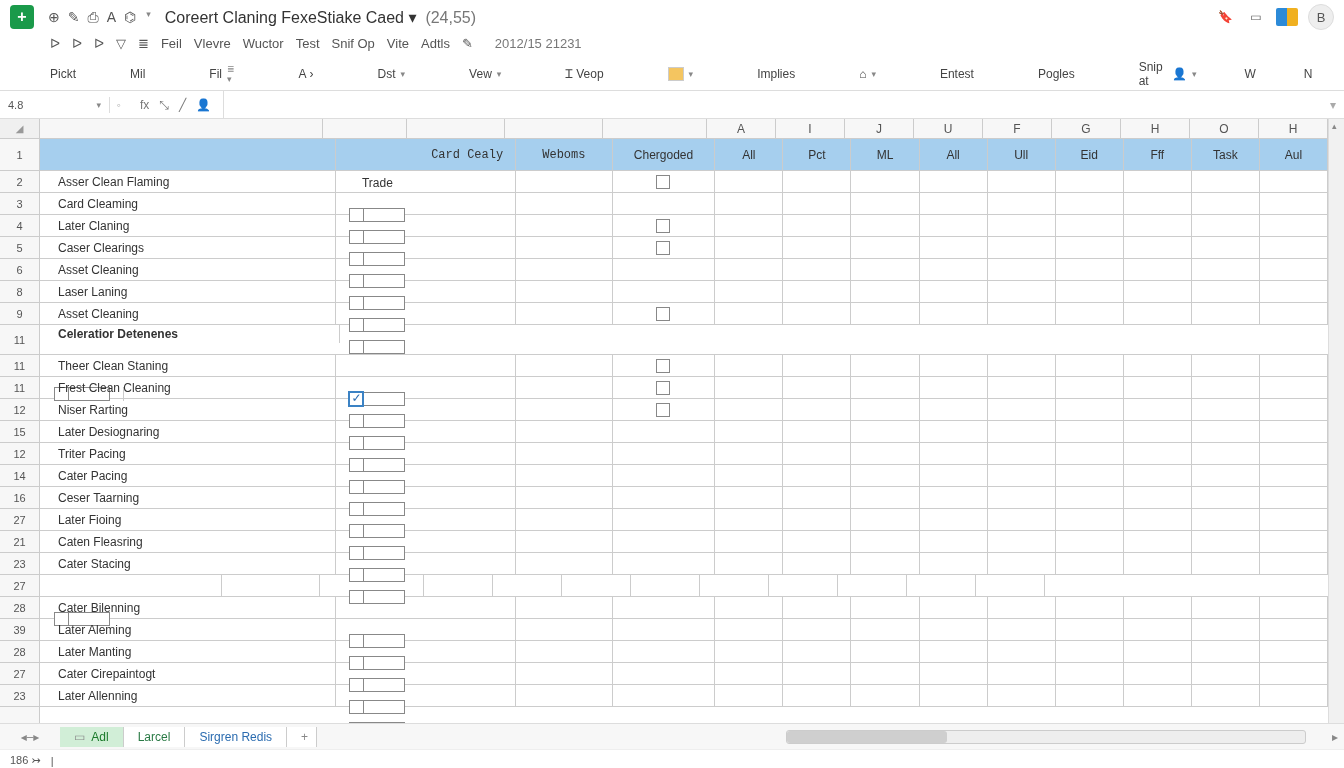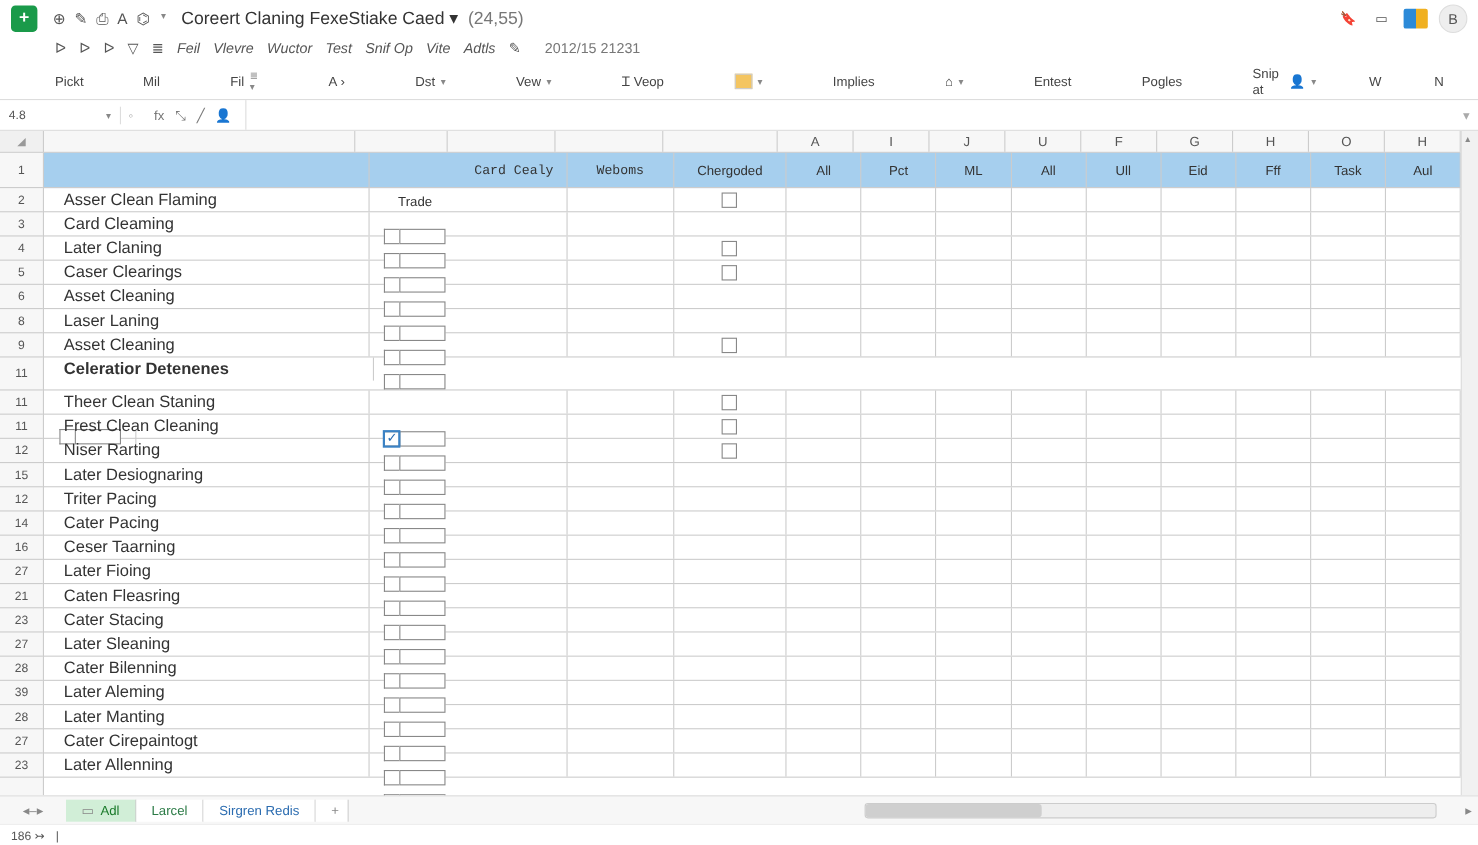--- a/index.html
+++ b/index.html
@@ -7,21 +7,21 @@
   .titlebar { display: flex; align-items: center; padding: 4px 10px; gap: 8px; }
   .logo { width: 24px; height: 24px; background: #1a9a4a; border-radius: 4px; display: flex; align-items: center; justify-content: center; color: #fff; font-size: 16px; font-weight: bold; }
   .title-icons { display: flex; gap: 8px; font-size: 14px; color: #555; margin-left: 6px; }
   .doctitle { font-size: 16px; color: #333; margin-left: 6px; }
   .doctitle .num { color: #777; }
   .titlebar-right { margin-left: auto; display: flex; align-items: center; gap: 10px; }
   .right-icon { width: 20px; height: 20px; display: flex; align-items: center; justify-content: center; color: #555; }
   .color-icon { width: 22px; height: 18px; background: linear-gradient(90deg, #2c8ad8 50%, #f0b020 50%); border-radius: 2px; }
   .avatar { width: 26px; height: 26px; border-radius: 50%; background: #eee; display: flex; align-items: center; justify-content: center; font-size: 13px; color: #555; border: 1px solid #ddd; }
   .menubar { display: flex; align-items: center; gap: 12px; padding: 2px 12px 6px 50px; color: #555; font-size: 13px; }
-  .menubar .item { cursor: default; font-style: italic; }
+  .menubar .item { cursor: default; }
   .menubar .date { color: #777; margin-left: 6px; }
   .page-edit { display:inline-block; margin-right:4px; }
   .toolbar { display: flex; align-items: center; gap: 10px; padding: 4px 10px; border-bottom: 1px solid #ddd; font-size: 12px; color: #444; height: 34px; }
   .toolbar .sep { width: 1px; height: 20px; background: #ccc; }
   .toolbar .btn { display: flex; align-items: center; gap: 3px; padding: 2px 4px; margin-left: 36px; }
   .dropdown-caret { font-size: 9px; color: #888; margin-left: 2px; }
   .toolbar-right { margin-left: auto; display: flex; align-items: center; gap: 8px; }
   .fill-swatch { width: 16px; height: 14px; background: #f4c560; border: 1px solid #ccc; }
   .formula-bar { display: flex; align-items: center; border-bottom: 1px solid #ddd; height: 28px; }
   .name-box { width: 110px; border-right: 1px solid #ddd; padding: 2px 8px; display: flex; align-items: center; justify-content: space-between; font-size: 11px; color: #555; }
@@ -31,21 +31,21 @@
   .top-letters .stub { width: 300px; border-right: 1px solid #ccc; }
   .top-letters .cell { flex: 0 0 69px; text-align: center; font-size: 12px; color: #555; border-right: 1px solid #ccc; display: flex; align-items: center; justify-content: center; }
   .grid-body { position: absolute; top: 20px; left: 0; right: 0; bottom: 0; }
   .row-headers { position: absolute; left: 0; top: 0; bottom: 0; width: 40px; border-right: 1px solid #ccc; background: #f7f7f7; }
   .row-headers .rh { height: 22px; border-bottom: 1px solid #ccc; display: flex; align-items: center; justify-content: center; font-size: 11px; color: #555; }
   .row-headers .rh.header-rh { height: 32px; }
   .corner { position: absolute; top: 0; left: 0; width: 40px; height: 20px; background: #f0f0f0; border-right: 1px solid #ccc; border-bottom: 1px solid #ccc; display: flex; align-items: center; justify-content: center; font-size: 10px; color: #999; }
   .data-area { position: absolute; left: 40px; top: 0; right: 16px; bottom: 0; }
   .data-row { display: flex; height: 22px; border-bottom: 1px solid #ccc; }
   .data-row.hdr { height: 32px; background: #a6cfee; font-weight: 500; color: #333; }
-  .col-desc { width: 300px; border-right: 1px solid #ccc; padding: 2px 18px; display: flex; align-items: center; font-size: 15px; }
+  .col-desc { width: 300px; border-right: 1px solid #ccc; padding: 2px 18px; display: flex; align-items: center; font-size: 12px; }
   .col-trade { width: 84px; border-right: 1px solid #ccc; display: flex; align-items: center; justify-content: center; margin-top: 44px; }
   .col-wide { width: 98px; border-right: 1px solid #ccc; display: flex; align-items: center; justify-content: center; font-family: Liberation Mono, monospace; }
   .col-cherg { width: 104px; border-right: 1px solid #ccc; display: flex; align-items: center; justify-content: center; }
   .col-s { width: 69px; border-right: 1px solid #ccc; display: flex; align-items: center; justify-content: center; }
   .chk { width: 14px; height: 14px; border: 1px solid #888; background: #fff; }
   .chk-pair { display: flex; }
   .chk-pair .chk { width: 14px; }
   .chk-pair .chk:first-child { border-right: none; }
   .chk-pair.sel .chk:first-child { position: relative; }
   .chk-pair.sel .chk:first-child::after { content: "✓"; position: absolute; top: -2px; left: 1px; font-size: 12px; color: #2b6cb0; }
@@ -641,21 +641,20 @@
           <div class="col-s"></div>
           <div class="col-s"></div>
           <div class="col-s"></div>
           <div class="col-s"></div>
           <div class="col-s"></div>
           <div class="col-s"></div>
           <div class="col-s"></div>
           <div class="col-s"></div>
         </div>
         <div class="data-row">
-          <div class="col-desc ">Later Sleaning</div>
           <div class="col-trade">
             <div class="chk-pair ">
               <div class="chk "></div>
               <div class="chk" style="width:42px;"></div>
             </div>
           </div>
           <div class="col-wide"></div>
           <div class="col-wide"></div>
           <div class="col-cherg"></div>
           <div class="col-s"></div>

